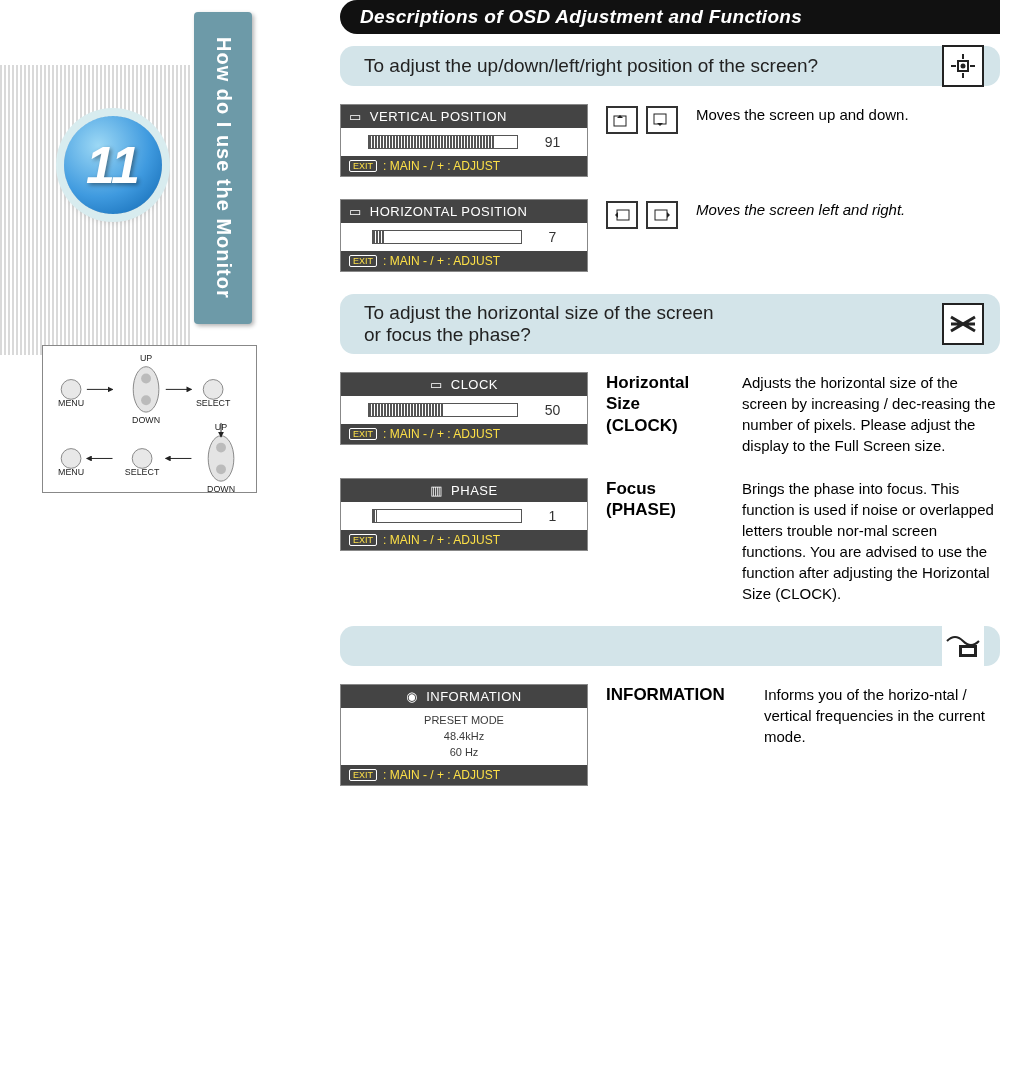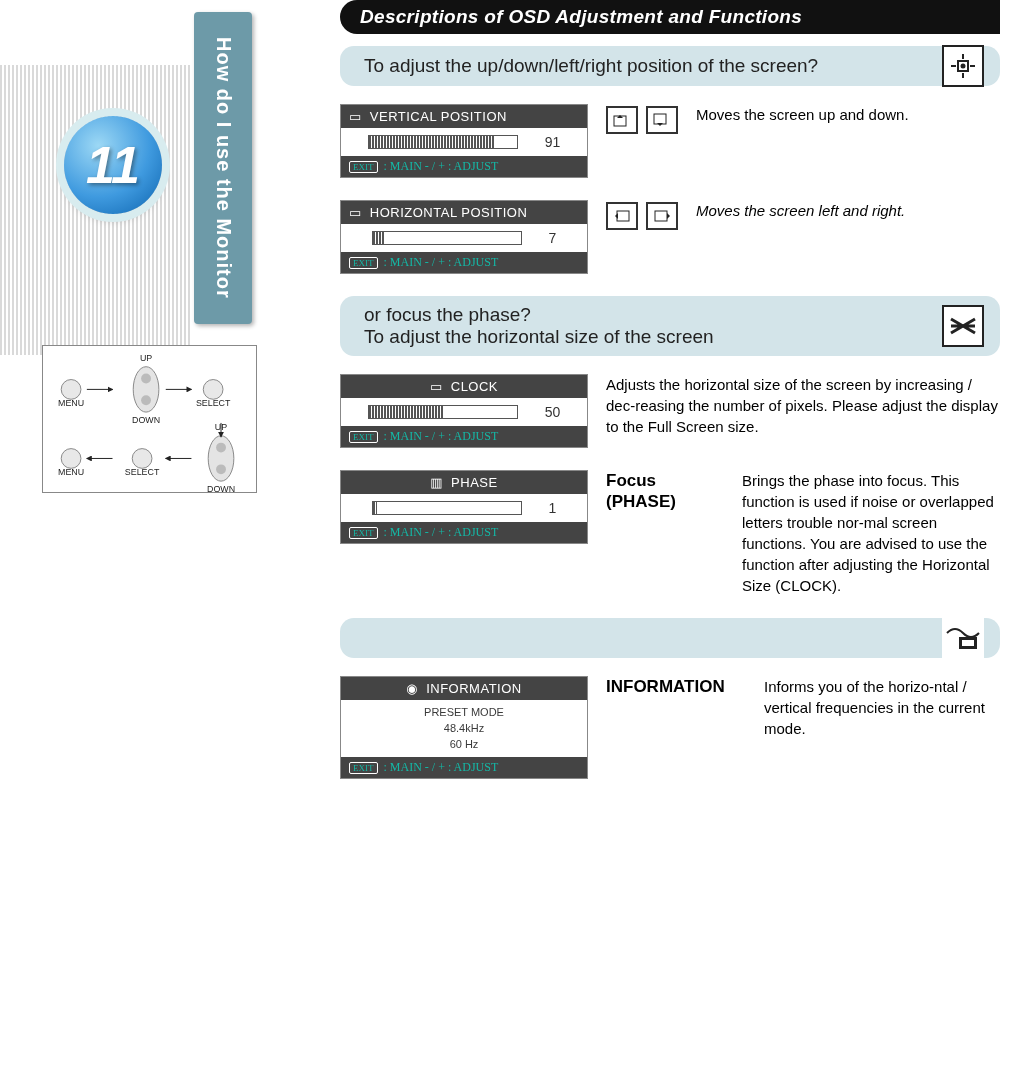--- a/index.html
+++ b/index.html
@@ -159,24 +159,24 @@
     border: 1px solid #555;
     position: relative;
     background: #fff;
   }
   .slider .fill {
     position: absolute; left:0; top:0; bottom:0;
     background: repeating-linear-gradient(to right,#555 0,#555 2px,#fff 2px,#fff 3px);
   }
   .osd-value { font-size: 14px; color:#333; }
   .osd-foot {
-    background: #444; color:#14b8a6;
+    background: #444; color:#fde047;
     padding: 3px 8px;
     font-size: 12px;
-    display:flex; gap:6px; align-items:center;font-family:Liberation Serif, serif;
+    display:flex; gap:6px; align-items:center;
   }
   .osd-foot .exit {
     border:1px solid #fff; font-size:9px; padding:0 3px; border-radius:2px;
   }
   .arrows {
     display:flex; gap:8px; align-items:flex-start;
     padding-top: 2px;
   }
   .arrow-box {
     width: 32px; height: 28px;
@@ -319,22 +319,22 @@
           <svg width="20" height="16" viewBox="0 0 20 16">
             <rect x="3" y="3" width="12" height="10" fill="none" stroke="#222"></rect>
             <path d="M18 8 L15 5 L15 11 z" fill="#222"></path>
           </svg>
         </div>
     </div>
     <div class="desc" style="font-style:italic">Moves the screen left and right.</div>
   </div>
 
   <div class="sub-bar">
+    <span>To adjust the horizontal size of the screen</span>
     <span>or focus the phase?</span>
-    <span>To adjust the horizontal size of the screen</span>
     <span class="icon-box">
       <svg width="30" height="30" viewBox="0 0 30 30">
           <path d="M3 8 L27 22 M3 15 L27 15 M3 22 L27 8" stroke="#222" stroke-width="3"></path>
         </svg>
     </span>
   </div>
 
   <div class="row">
     <div class="osd">
       <div class="osd-title" style="justify-content:center">
@@ -344,20 +344,25 @@
       <div class="osd-body">
           <div class="slider">
             <div class="fill" style="width:50%"></div>
           </div>
           <span class="osd-value">50</span>
         </div>
       <div class="osd-foot">
           <span class="exit">EXIT</span>
           <span>: MAIN        - / + : ADJUST</span>
         </div>
+    </div>
+    <div class="label">
+      <b>Horizontal</b><br>
+      <b>Size</b><br>
+      <b>(CLOCK)</b>
     </div>
     <div class="desc">Adjusts the horizontal size of the screen by increasing / dec-reasing the number of pixels. Please adjust the display to the Full Screen size.</div>
   </div>
 
   <div class="row">
     <div class="osd">
       <div class="osd-title" style="justify-content:center">
           <span>▥</span>
           <span>PHASE</span>
         </div>

